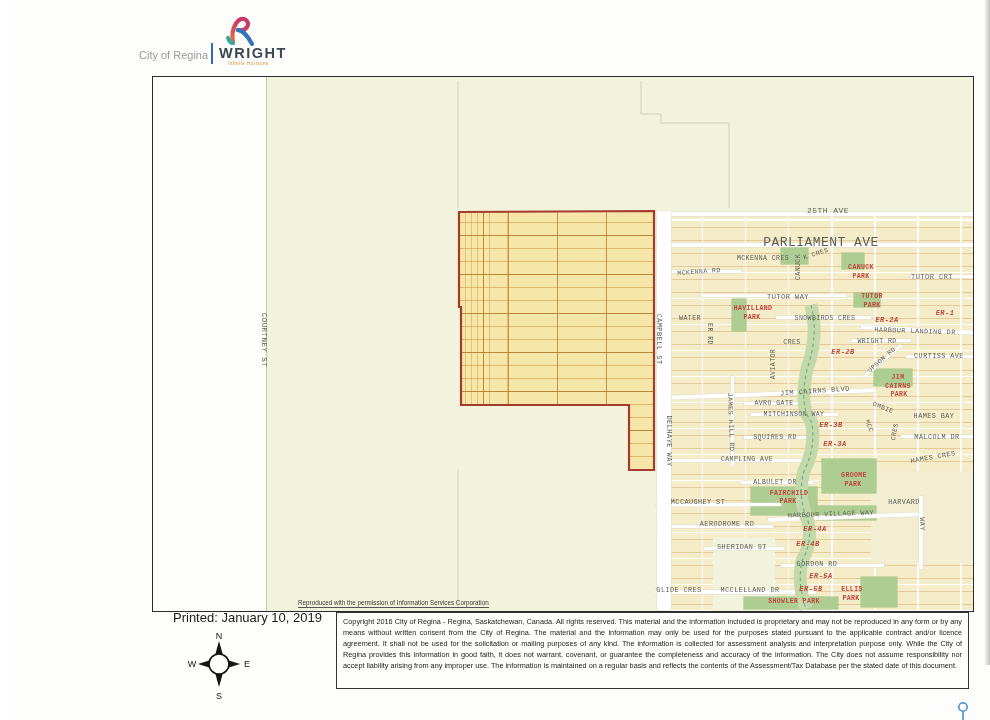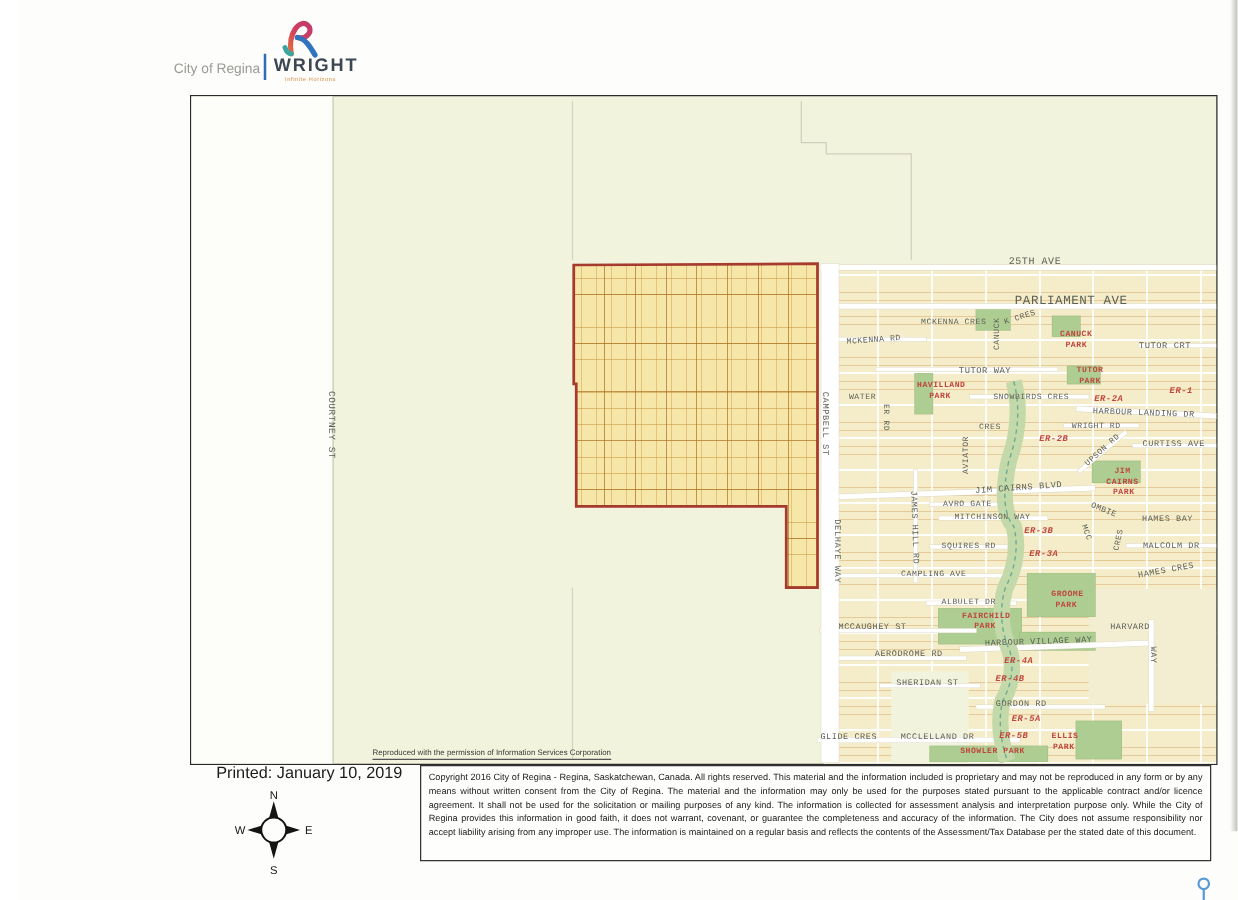--- a/index.html
+++ b/index.html
@@ -137,21 +137,21 @@
 
       <path d="M658,228 Q666,258 654,292 Q646,330 658,344 Q664,368 651,394 Q644,420 655,444 Q660,464 649,484 Q644,506 653,532" stroke="#c3d9a9" stroke-width="13" fill="none"></path>
       <path d="M658,228 Q666,258 654,292 Q646,330 658,344 Q664,368 651,394 Q644,420 655,444 Q660,464 649,484 Q644,506 653,532" stroke="#53a08c" stroke-width="1.1" stroke-dasharray="3.5,3" fill="none" opacity=".8"></path>
 
       <polygon points="306,135 501,134 501,393 476,393 476,328 308,328 308,230 306,230" fill="none" stroke="#a63a2e" stroke-width="2.2"></polygon>
     </svg>
   </div>
 
   <div class="lbl-layer" id="labels">
       <span class="mlbl street-l" style="left: 813px; top: 210px; font-size: 8px; transform: translate(-50%, -50%) rotate(0deg);">25TH AVE</span>
-      <span class="mlbl street-l" style="left: 842px; top: 242px; font-size: 10px; transform: translate(-50%, -50%) rotate(0deg);">PARLIAMENT AVE</span>
+      <span class="mlbl street-l" style="left: 806px; top: 242px; font-size: 13px; transform: translate(-50%, -50%) rotate(0deg);">PARLIAMENT AVE</span>
       <span class="mlbl street-l" style="left: 748px; top: 258px; font-size: 6.5px; transform: translate(-50%, -50%) rotate(0deg);">MCKENNA CRES</span>
       <span class="mlbl street-l" style="left: 801px; top: 254px; font-size: 6.5px; transform: translate(-50%, -50%) rotate(-18deg);">K CRES</span>
       <span class="mlbl street-l" style="left: 783px; top: 267px; font-size: 6.5px; transform: translate(-50%, -50%) rotate(-90deg);">CANUCK</span>
       <span class="mlbl street-l" style="left: 684px; top: 272px; font-size: 6.5px; transform: translate(-50%, -50%) rotate(-4deg);">MCKENNA RD</span>
       <span class="mlbl street-l" style="left: 917px; top: 277px; font-size: 7px; transform: translate(-50%, -50%) rotate(0deg);">TUTOR CRT</span>
       <span class="mlbl street-l" style="left: 773px; top: 297px; font-size: 7px; transform: translate(-50%, -50%) rotate(0deg);">TUTOR WAY</span>
       <span class="mlbl street-l" style="left: 675px; top: 318px; font-size: 6.5px; transform: translate(-50%, -50%) rotate(0deg);">WATER</span>
       <span class="mlbl street-l" style="left: 694px; top: 334px; font-size: 6.5px; transform: translate(-50%, -50%) rotate(90deg);">ER RD</span>
       <span class="mlbl street-l" style="left: 810px; top: 318px; font-size: 6.5px; transform: translate(-50%, -50%) rotate(0deg);">SNOWBIRDS CRES</span>
       <span class="mlbl street-l" style="left: 900px; top: 331px; font-size: 6.8px; transform: translate(-50%, -50%) rotate(2deg);">HARBOUR LANDING DR</span>

